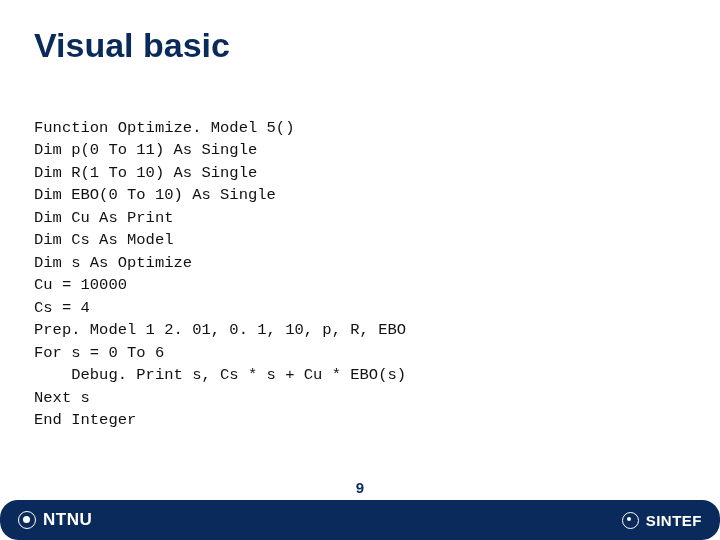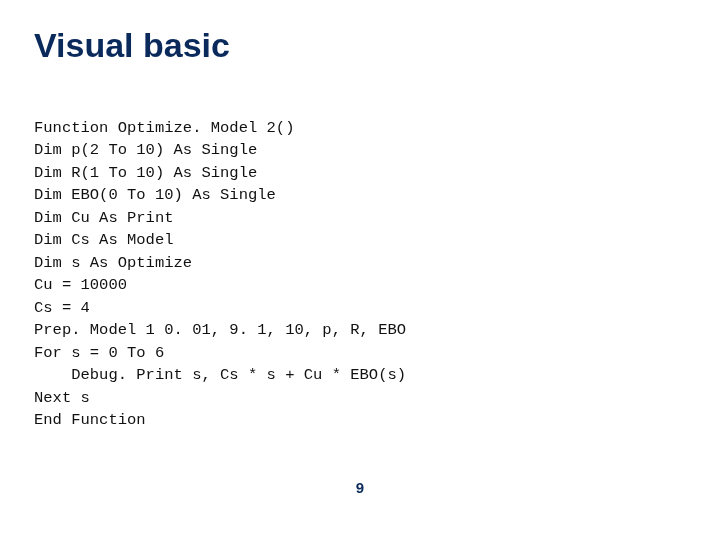--- a/index.html
+++ b/index.html
@@ -93,31 +93,41 @@
     border-radius: 50%;
   }
 </style>
 </head>
 <body>
 
 <div class="slide">
 
   <h1 class="title">Visual basic</h1>
 
-  <div class="code-block"><span>Function Optimize. Model 2()</span>
-<span>Dim p(2 To 10) As Single</span>
+  <div class="code-block"><span>Function Optimize. Model 5()</span>
+<span>Dim p(0 To 11) As Single</span>
 <span>Dim R(1 To 10) As Single</span>
 <span>Dim EBO(0 To 10) As Single</span>
 <span>Dim Cu As Print</span>
 <span>Dim Cs As Model</span>
 <span>Dim s As Optimize</span>
 <span>Cu = 10000</span>
 <span>Cs = 4</span>
-<span>Prep. Model 1 0. 01, 9. 1, 10, p, R, EBO</span>
+<span>Prep. Model 1 2. 01, 0. 1, 10, p, R, EBO</span>
 <span>For s = 0 To 6</span>
 <span>    Debug. Print s, Cs * s + Cu * EBO(s)</span>
 <span>Next s</span>
-<span>End Function</span></div>
+<span>End Integer</span></div>
 
   <div class="page-num">9</div>
 
+  <div class="footer">
+    <div class="footer-left">
+      <span class="ntnu-icon"></span>
+      <span class="ntnu-text">NTNU</span>
+    </div>
+    <div class="footer-right">
+      <span class="sintef-icon"></span>
+      <span class="sintef-text">SINTEF</span>
+    </div>
+  </div>
 
 </div>
 
 </body></html>

